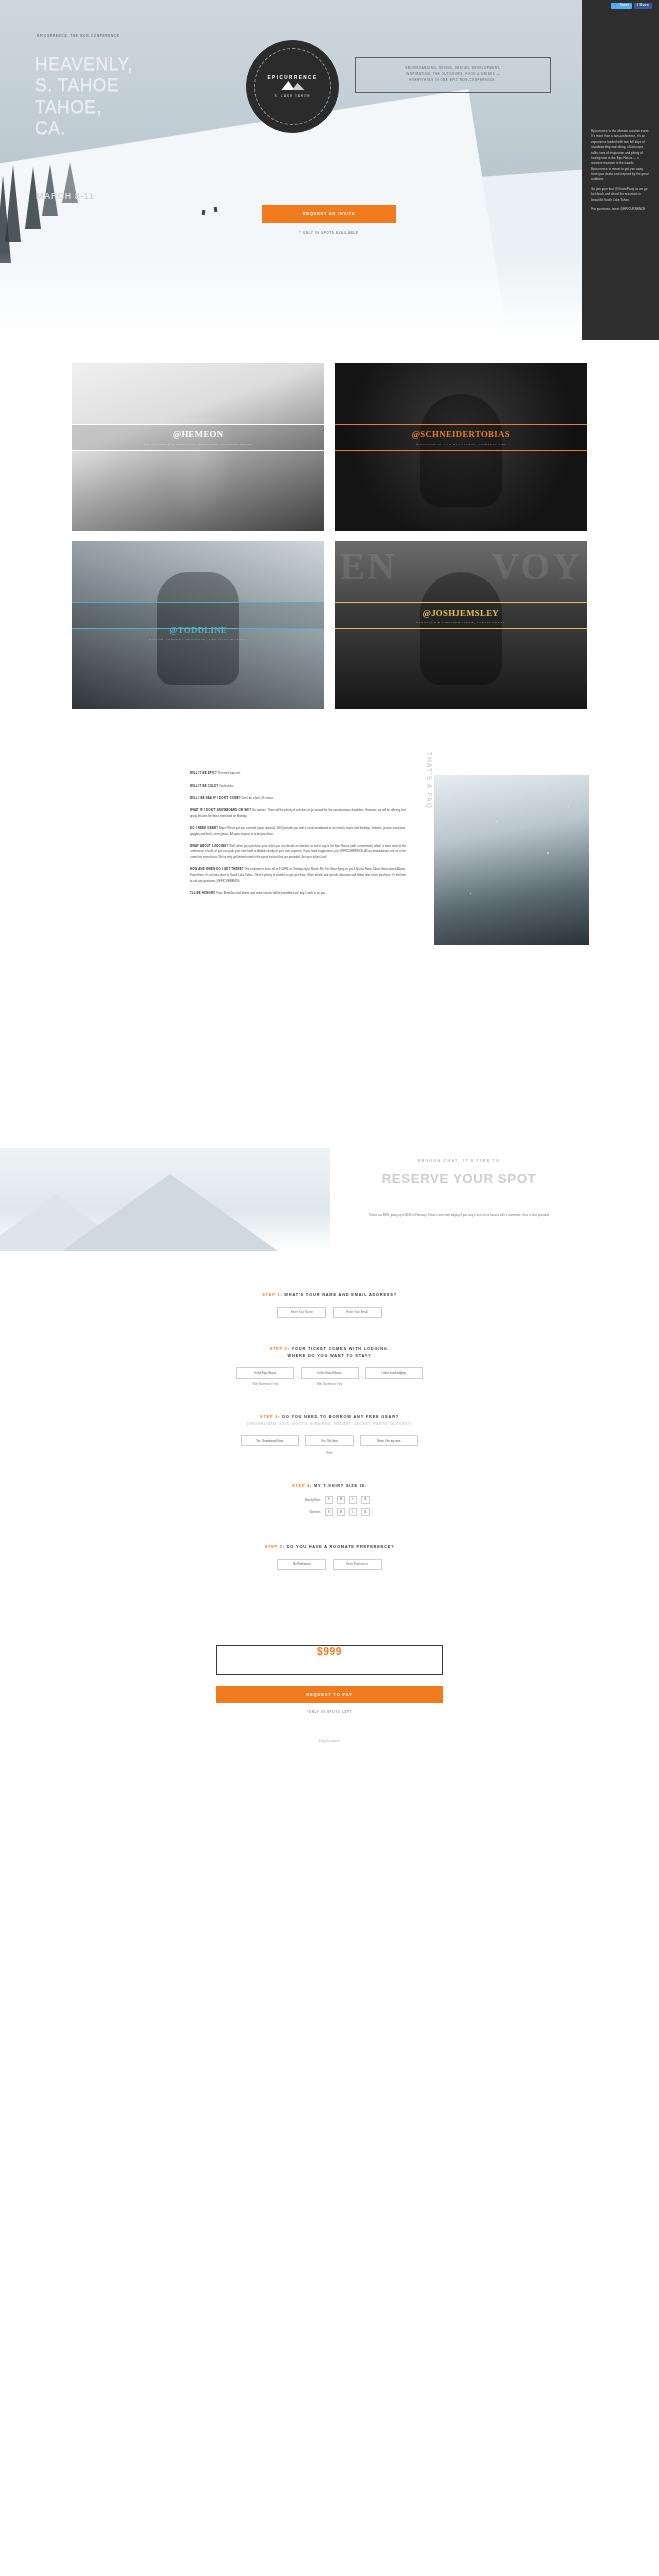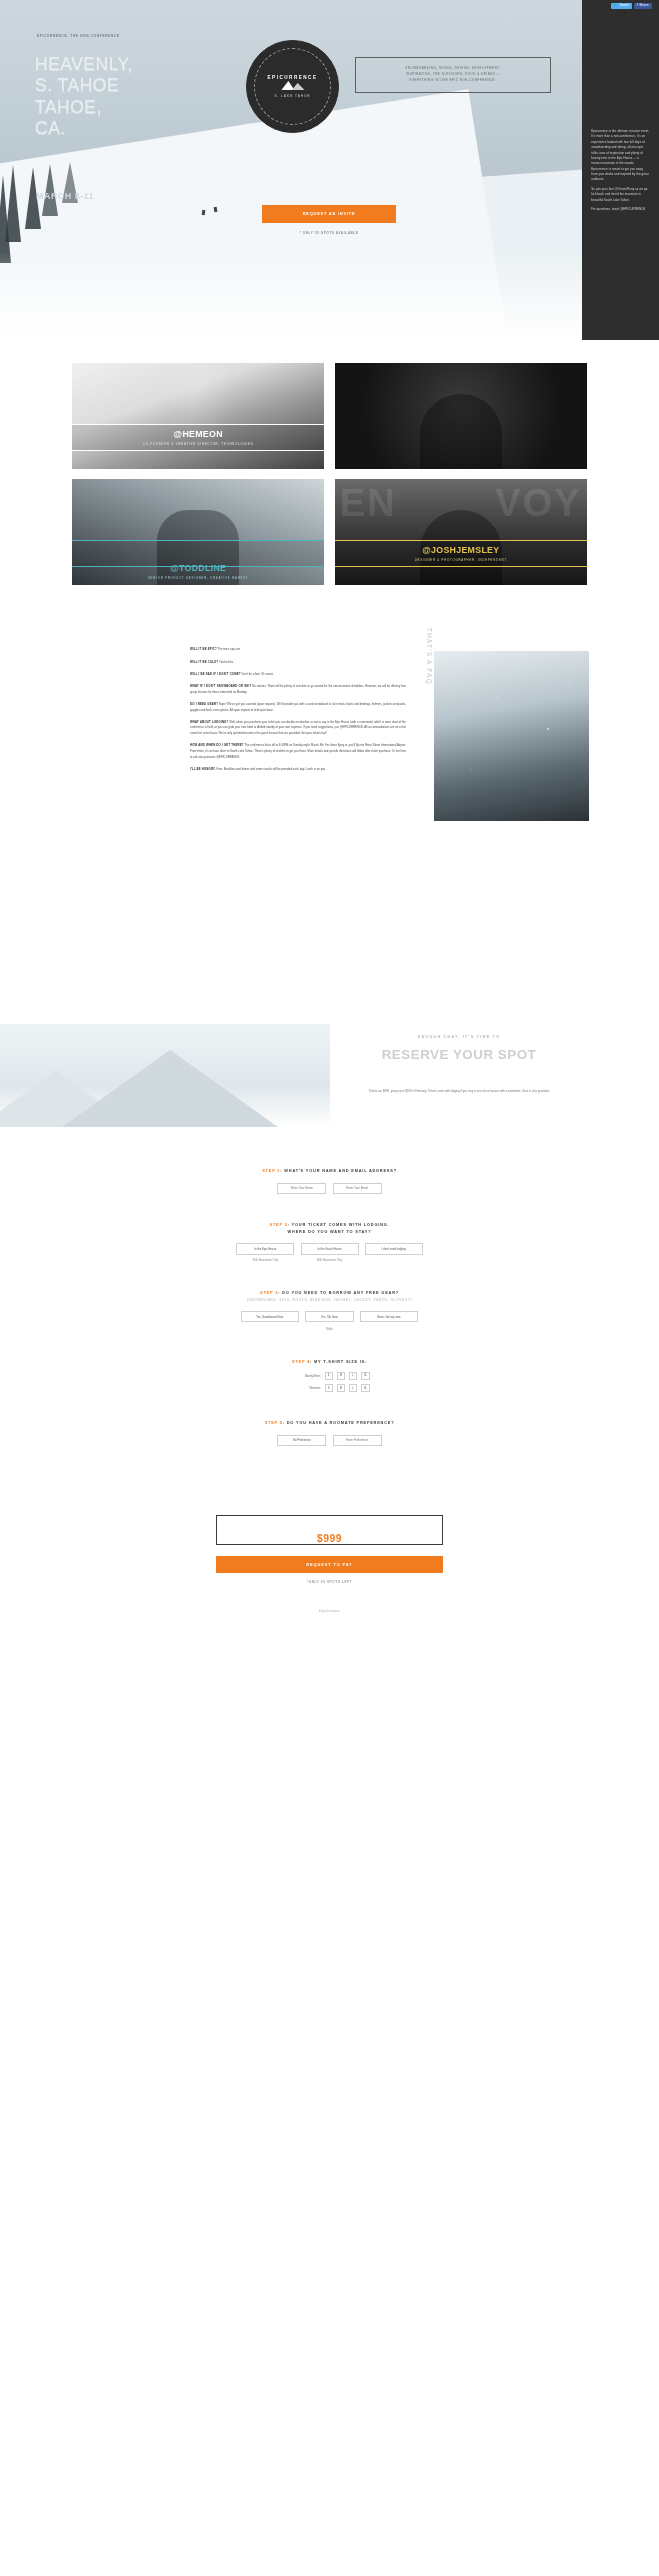--- a/index.html
+++ b/index.html
@@ -145,21 +145,21 @@
     margin-top: 15.5px; margin-left: 57px; text-align: left;
     font-size: 3.1px; color: #8e8e8e;
   }
 
   
   .speakers {
     width: 515px; margin: 23px auto 0 auto;
     display: grid; grid-template-columns: 1fr 1fr; gap: 10.3px;
   }
   .speaker {
-    position: relative; height: 106px; overflow: hidden;
+    position: relative; height: 168px; overflow: hidden; font-family: Liberation Serif, serif;
   }
   .sp-photo { position: absolute; inset: 0; }
   .sp-band {
     position: absolute; left: -9.3px; right: -9.3px; top: 61px;
     height: 27px; border: 0.5px solid #fff;
     display: flex; flex-direction: column; align-items: center; justify-content: center;
     background: rgba(0,0,0,0.12);
   }
   .sp-handle {
     font-size: 8.8px; font-weight: bold; letter-spacing: 0.3px; color: #fff;
@@ -309,22 +309,22 @@
     font-size: 2.6px; color: #555; display: flex; align-items: center; justify-content: center;
     cursor: pointer;
   }
 
   
   .total { text-align: center; padding: 20.6px 0 41px 0; background: #fff; }
   .total h3 {
     font-size: 12.4px; letter-spacing: 0.5px; color: #d2d2d2; font-weight: bold;
   }
   .total-box {
-    margin: 0 auto 0 auto; width: 227px; height: 30px;
-    border: 0.5px solid #3a3a3a; display: flex; align-items: flex-end; justify-content: center;
+    margin: 6px auto 0 auto; width: 227px; height: 30px;
+    border: 0.5px solid #3a3a3a; display: flex; align-items: flex-start; justify-content: center;
   }
   .total-amount { font-size: 10.3px; color: #f07c1f; font-weight: bold; letter-spacing: 0.5px; }
   .pay-btn {
     margin: 11.3px auto 0 auto; width: 227px; height: 16.5px; background: #f07c1f;
     color: #fff; border: none; font-size: 3.9px; letter-spacing: 0.9px; font-weight: bold;
     cursor: pointer;
   }
   .pay-note {
     margin-top: 7.2px; font-size: 3.1px; letter-spacing: 0.6px; color: #9a9a9a; font-weight: bold;
   }
@@ -411,20 +411,24 @@
       <div class="sp-band band-white">
         <div class="sp-handle">@HEMEON</div>
         <div class="sp-role">CO-FOUNDER &amp; CREATIVE DIRECTOR, TECHNOLOGIES</div>
       </div>
     </div>
 
     <div class="speaker">
       <div class="sp-photo ph2">
           <div class="ph-dark-blob"></div>
         </div>
+      <div class="sp-band band-orange">
+        <div class="sp-handle">@SCHNEIDERTOBIAS</div>
+        <div class="sp-role">DIRECTOR OF FAN RELATIONS, COMPUCLABS</div>
+      </div>
     </div>
 
     <div class="speaker">
       <div class="sp-photo ph3">
           <div class="ph-dark-blob" style="border-radius:31px 31px 15.5px 15.5px;"></div>
         </div>
       <div class="sp-band band-teal">
         <div class="sp-handle">@TODDLINE</div>
         <div class="sp-role">SENIOR PRODUCT DESIGNER, CREATIVE MARKET</div>
       </div>

